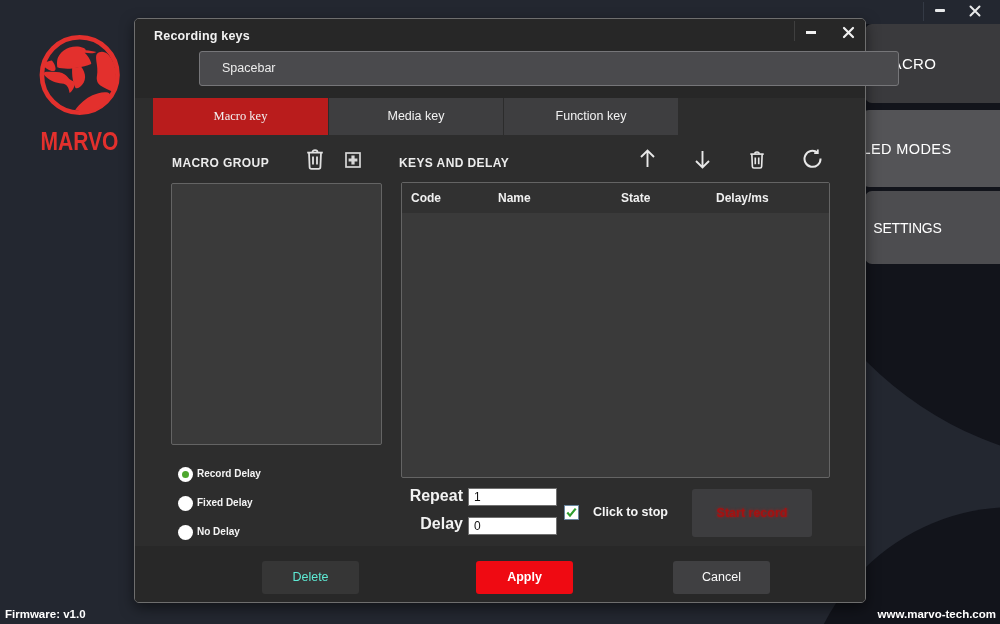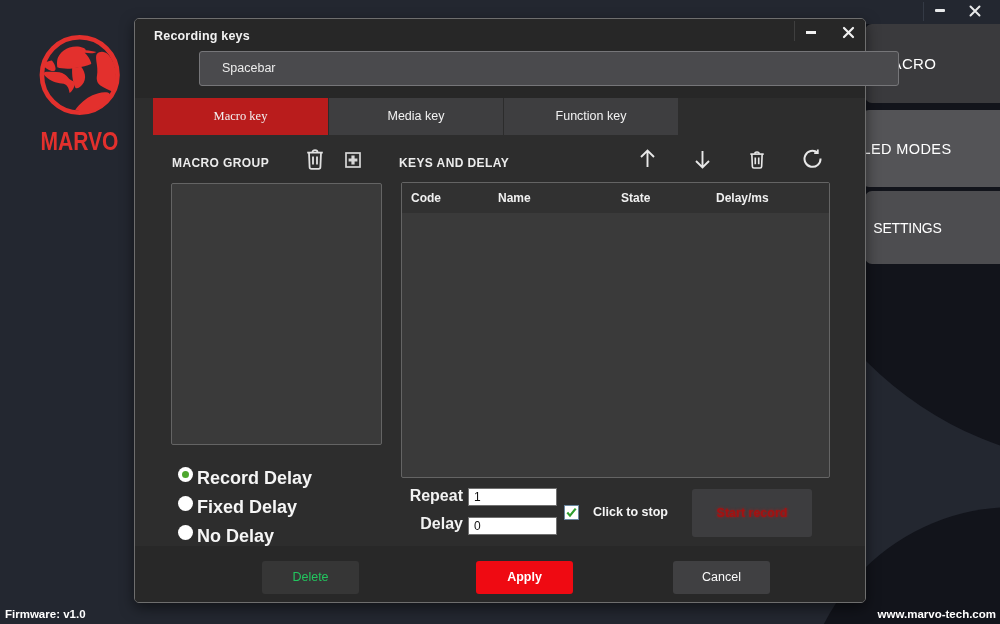--- a/index.html
+++ b/index.html
@@ -52,36 +52,36 @@
   #groupbox { left:36px; top:164px; width:211px; height:262px; background:#3a3a3a;
               border:1px solid #646464; border-radius:2px; }
   #tablebox { left:266px; top:163px; width:429px; height:296px; background:#3a3a3a;
               border:1px solid #646464; border-radius:2px; }
   #tablehead { position:absolute; left:0; top:0; right:0; height:30px; background:#313131; }
   .th { position:absolute; top:8px; font-size:12px; font-weight:bold; color:#f0f0f0; }
 
   
   .radio { position:absolute; width:15px; height:15px; border-radius:50%; background:#fff; }
   .radio .dot { position:absolute; left:4px; top:4px; width:7px; height:7px; border-radius:50%; background:#4ea72e; }
-  .radlab { position:absolute; font-size:18px; font-weight:bold; color:#f5f5f5; }
+  .radlab { position:absolute; font-size:10px; font-weight:bold; color:#f5f5f5; }
 
   .flab { position:absolute; font-size:16px; font-weight:bold; color:#f2f2f2; text-align:right; width:60px;}
   .finput { position:absolute; width:89px; height:18px; background:#fff; border:1px solid #707070;
             font-size:12px; color:#111; padding-left:5px; line-height:16px; }
 
   #chk { left:429px; top:486px; width:15px; height:15px; background:#fff; border:1px solid #6a87a0; }
   #chklab { left:446px; top:486px; font-size:12.5px; font-weight:bold; color:#f5f5f5;margin-left:12px; }
 
   #startbtn { left:557px; top:470px; width:120px; height:48px; background:#3d3d3f; border-radius:3px;
               color:#a31111; font-size:12.5px; font-weight:bold; text-align:center; line-height:48px;
               text-shadow:0 0 3px rgba(190,20,20,0.9); }
 
   .botbtn { position:absolute; top:542px; width:97px; height:33px; border-radius:3px;
             font-size:12.5px; text-align:center; line-height:33px; }
-  #btnDelete { left:127px; background:#363636; color:#22c55e; }
+  #btnDelete { left:127px; background:#363636; color:#5eead4; }
   #btnApply  { left:341px; background:#ef0a12; color:#fff; font-weight:bold; }
   #btnCancel { left:538px; background:#404042; color:#fafafa; }
 
   #firmware { left:5px; top:608px; font-size:11.5px; font-weight:bold; color:#fff; }
   #site { right:4px; top:608px; font-size:11.5px; font-weight:bold; color:#fff; }
 
   svg.icon { position:absolute; }
 </style>
 </head>
 <body>

